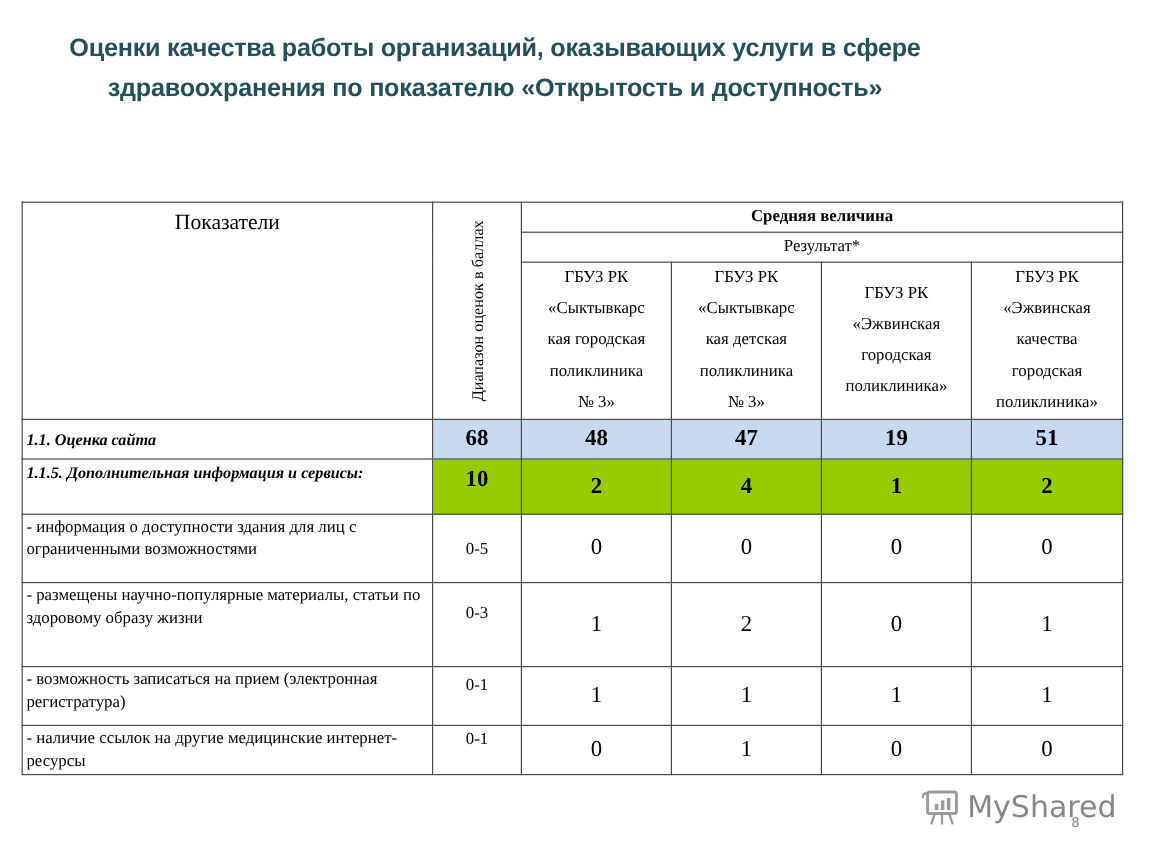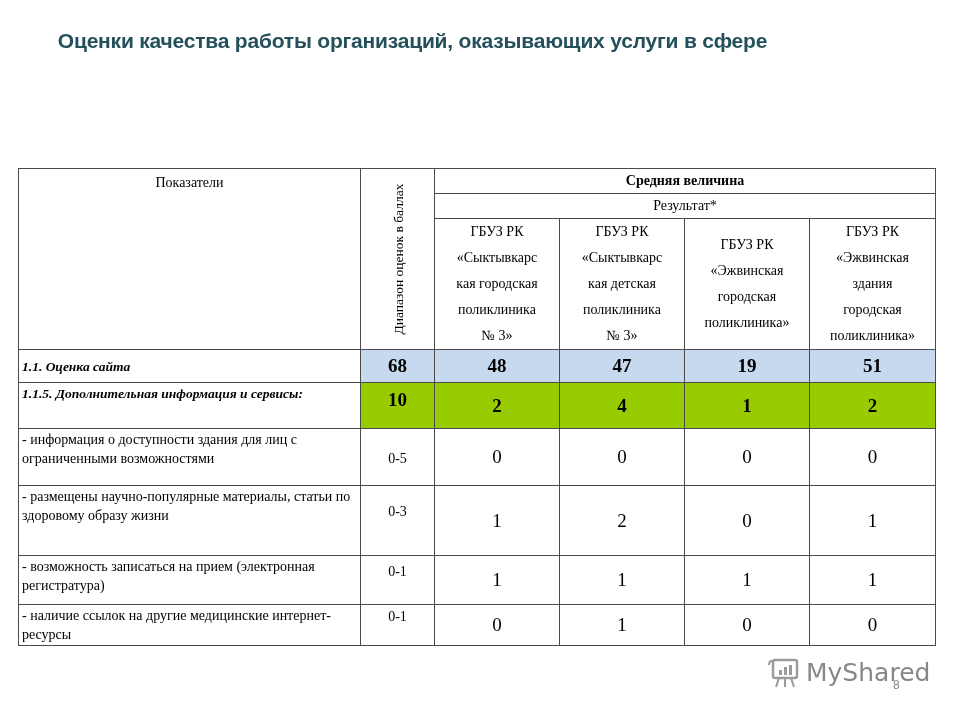--- a/index.html
+++ b/index.html
@@ -14,21 +14,21 @@
   }
   .title div { white-space: nowrap; }
   table.grid {
     position: absolute; left: 18px; top: 168px; border-collapse: collapse;
     table-layout: fixed; width: 917px;
   }
   table.grid td {
     border: 1.5px solid #4a4a4a; padding: 0; vertical-align: middle; text-align: center;
     font-family: "Liberation Serif", "DejaVu Serif", serif;
   }
-  .h-indicators { vertical-align: top !important; font-size: 14px; padding-top: 6px !important; }
+  .h-indicators { vertical-align: top !important; font-size: 18px; padding-top: 6px !important; }
   .h-range { position: relative; }
   .h-range .rot {
     position: absolute; left: 50%; top: 50%; transform: translate(-50%, -50%) rotate(-90deg);
     width: 170px; text-align: center; font-size: 13.5px; line-height: 17px;
   }
   .h-avg { font-weight: bold; font-size: 14px; height: 24px; margin-left: 27px; }
   .h-result { font-size: 14px; height: 24px; }
   .h-org { font-size: 14px; line-height: 26px; height: 128px; }
   .row-label {
     text-align: left !important; font-size: 14px; line-height: 19px; padding: 1px 3px !important;
@@ -48,20 +48,21 @@
   .page-num {
     position: absolute; left: 893px; top: 678px; font-size: 12px; color: #888;
     font-family: "Liberation Sans", sans-serif;
   }
 </style>
 </head>
 <body>
 
 <div class="title">
   <div>Оценки качества работы организаций, оказывающих услуги в  сфере</div>
+  <div>здравоохранения по показателю «Открытость и доступность»</div>
 </div>
 
 <table class="grid">
   <colgroup>
     <col style="width:342px">
     <col style="width:74px">
     <col style="width:125px">
     <col style="width:125px">
     <col style="width:125px">
     <col style="width:126px">
@@ -94,21 +95,21 @@
         </td>
     <td class="h-org">
           <div>ГБУЗ РК</div>
           <div>«Эжвинская</div>
           <div>городская</div>
           <div>поликлиника»</div>
         </td>
     <td class="h-org">
           <div>ГБУЗ РК</div>
           <div>«Эжвинская</div>
-          <div>здания</div>
+          <div>качества</div>
           <div>городская</div>
           <div>поликлиника»</div>
         </td>
   </tr>
 
   <tr class="blue" style="height:33px">
     <td class="row-label bold" style="vertical-align:middle !important">1.1. Оценка сайта</td>
     <td class="val val-big">68</td>
     <td class="val val-big">48</td>
     <td class="val val-big">47</td>

